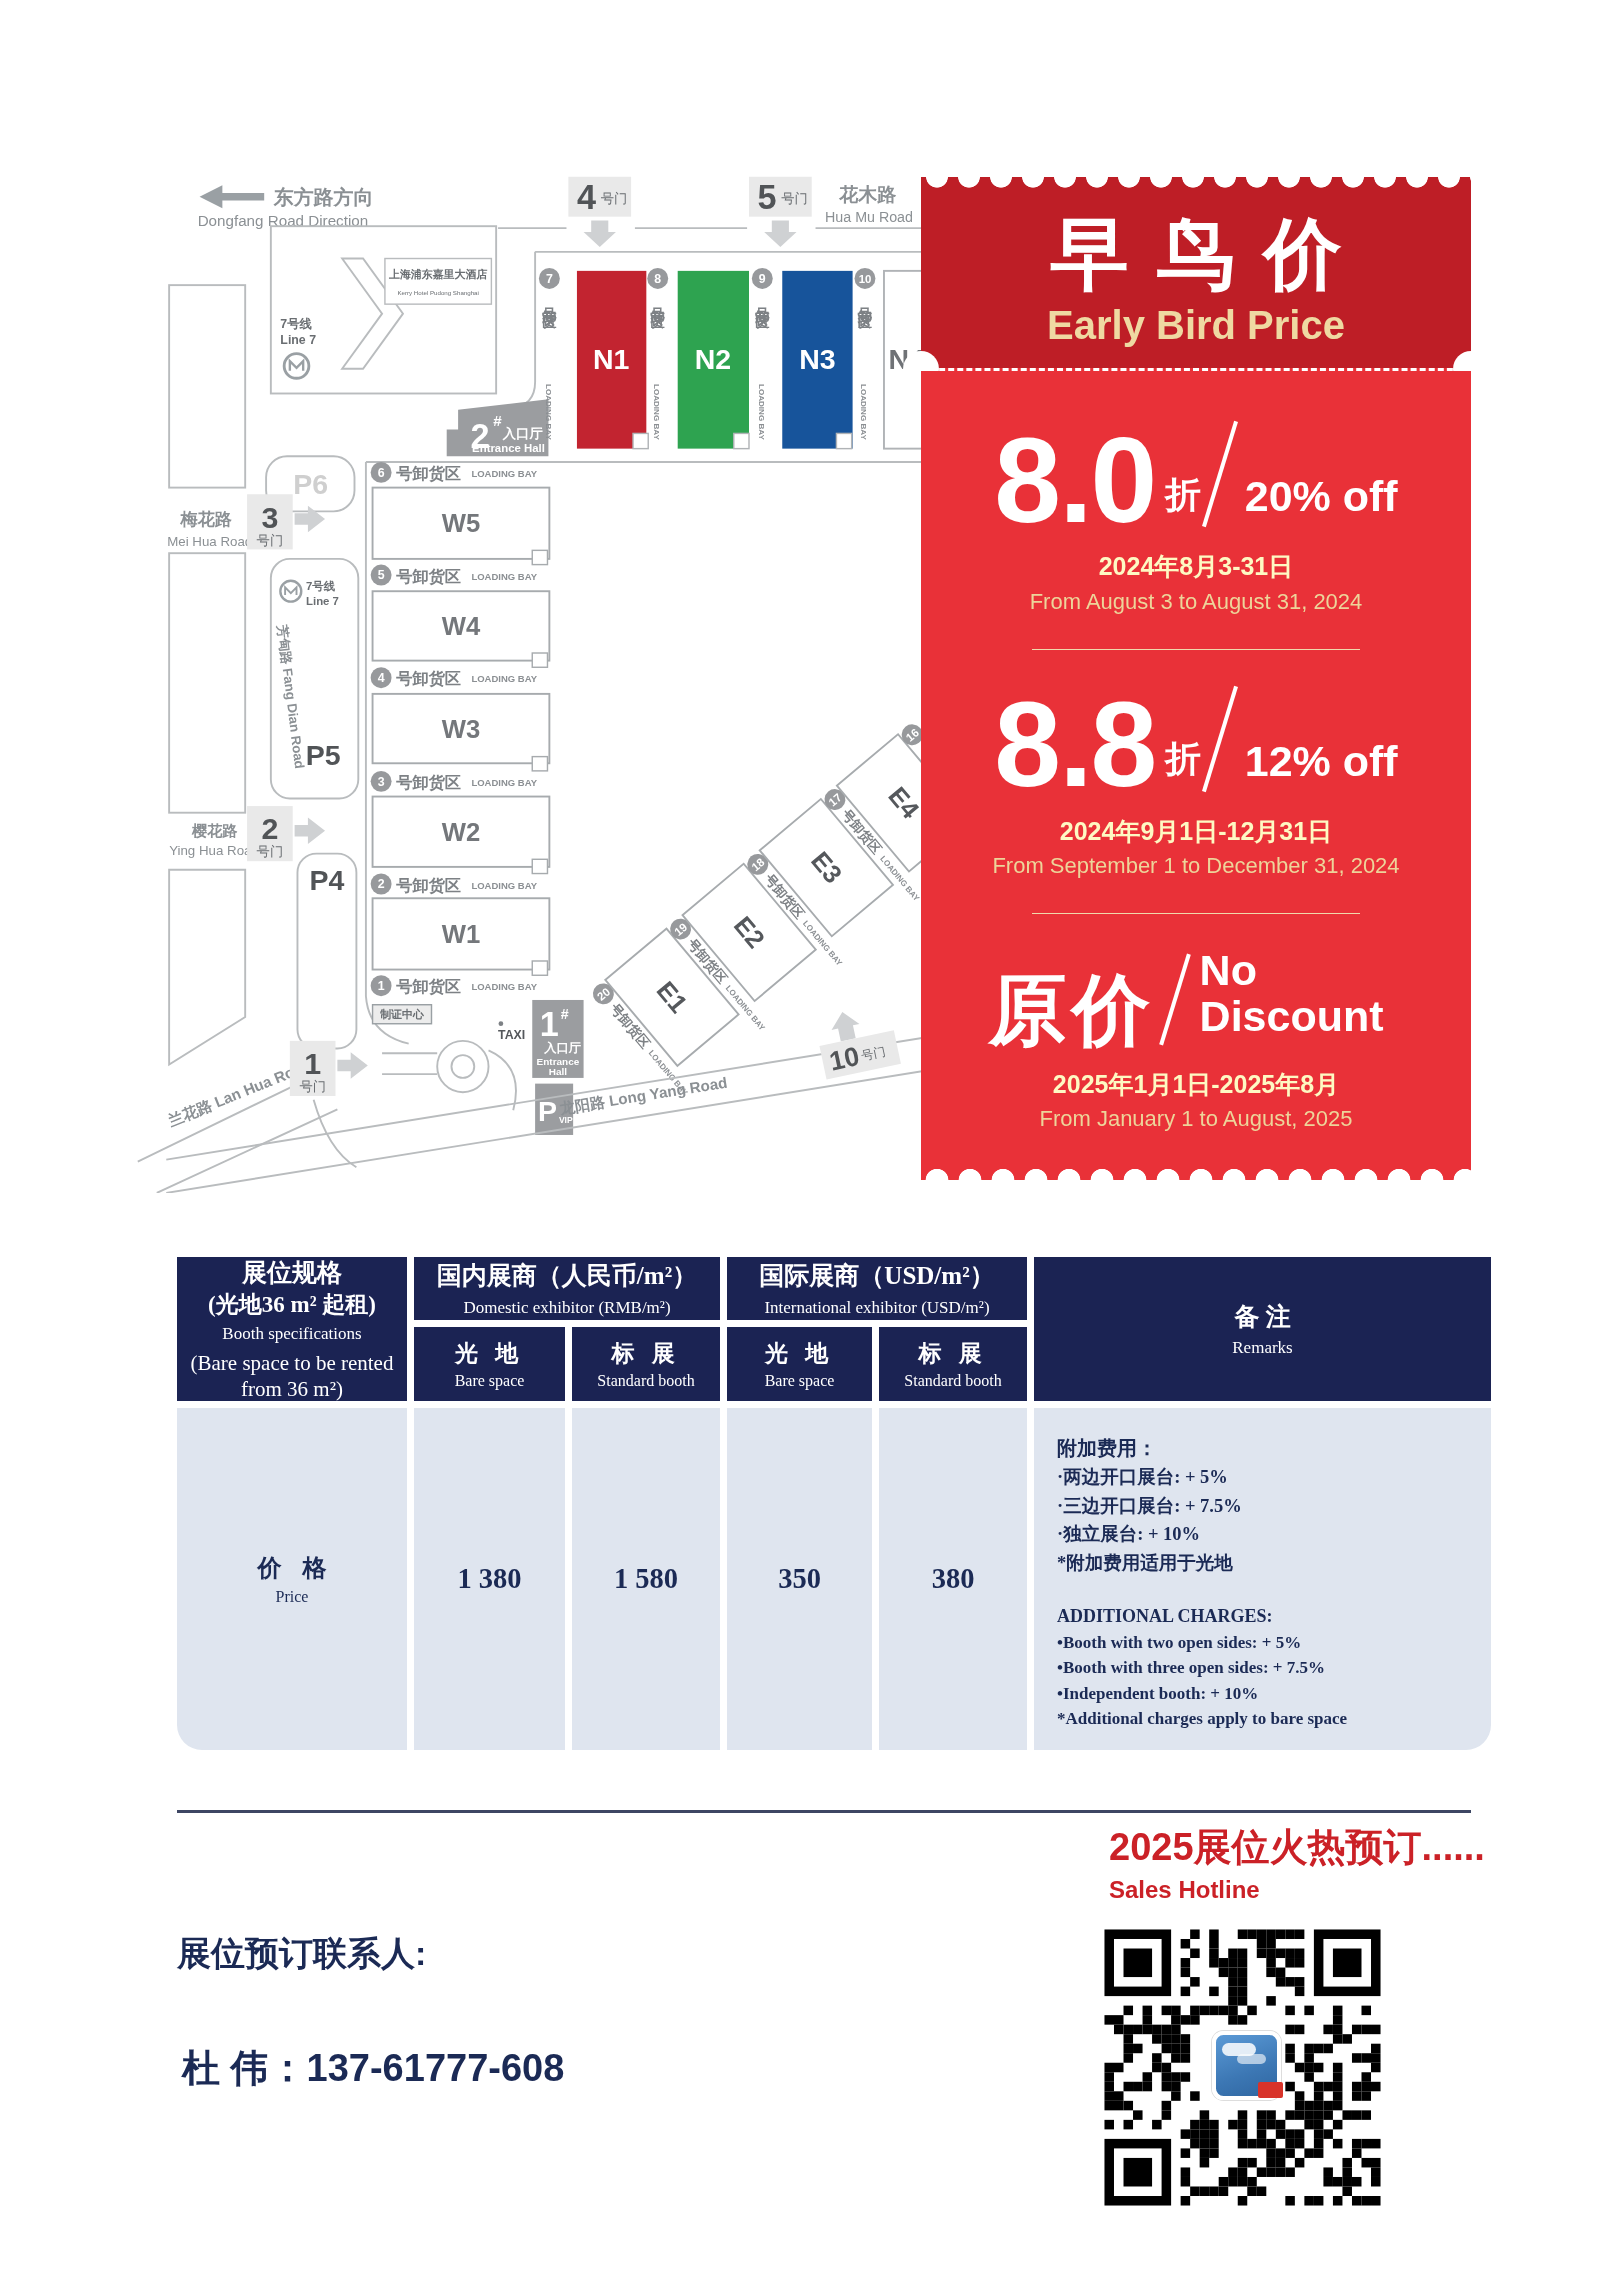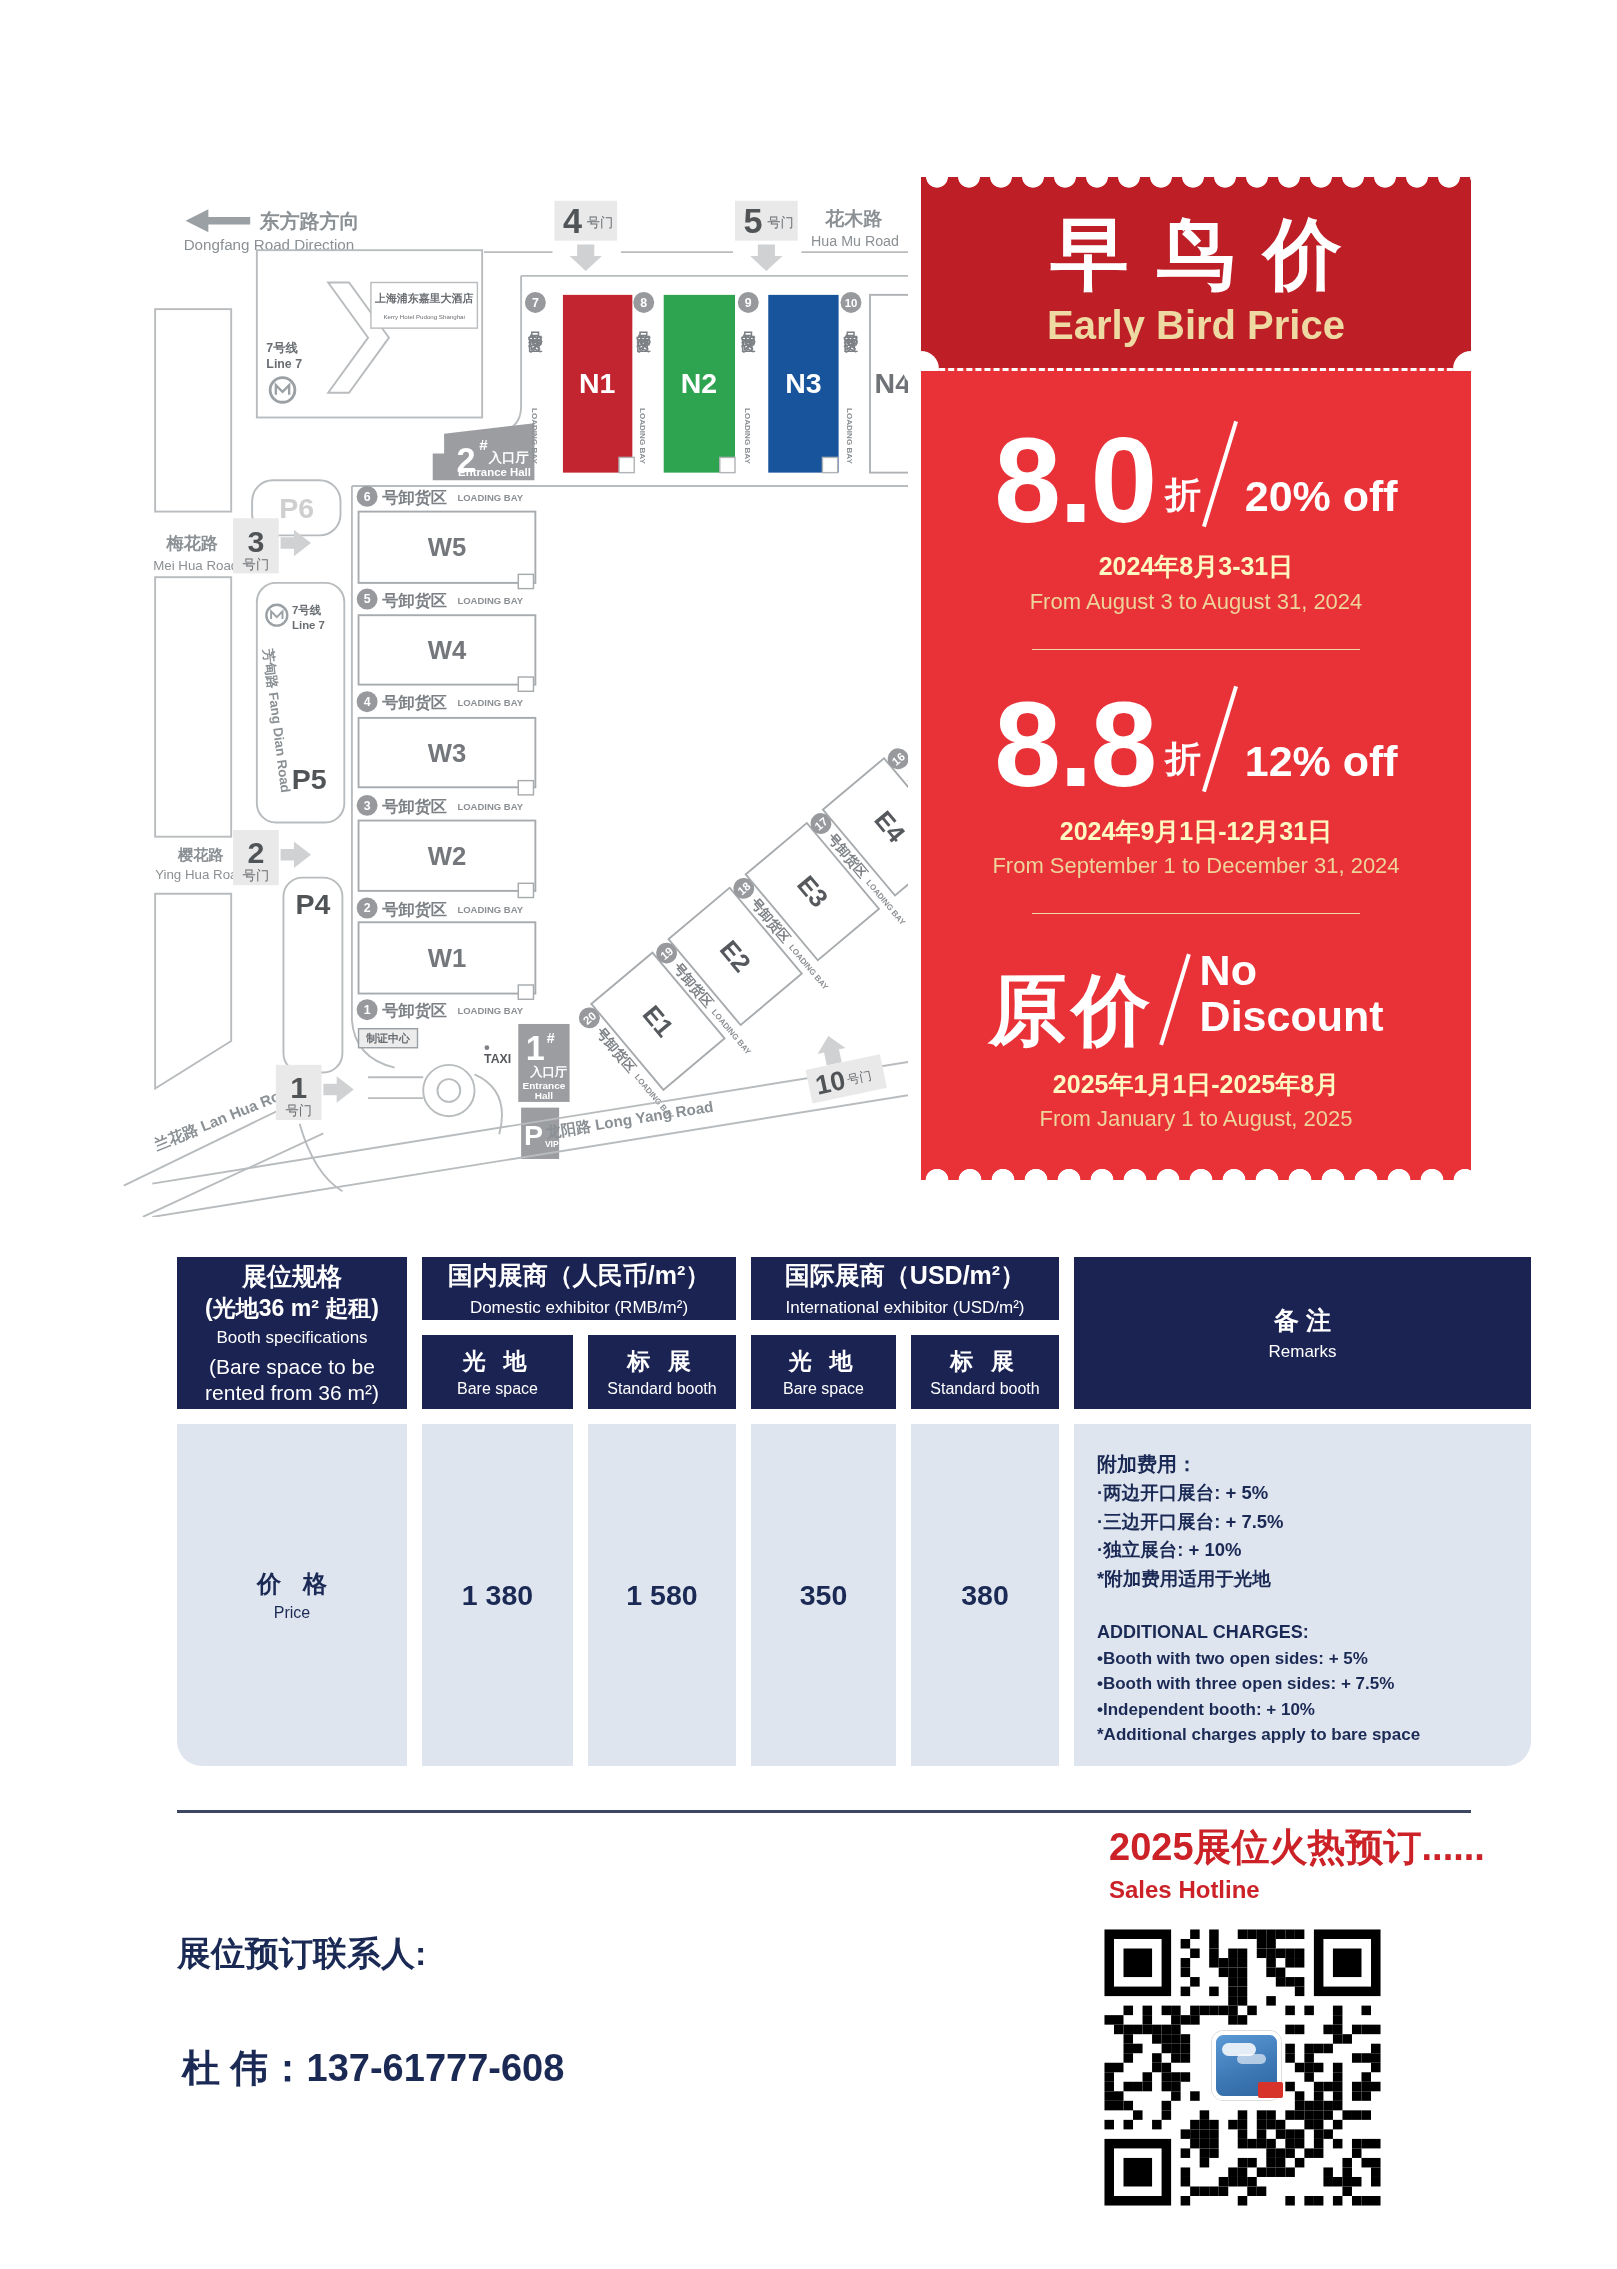--- a/index.html
+++ b/index.html
@@ -1,20 +1,20 @@
 <!DOCTYPE html>
 <html style="font-size:15px"><head>
 <meta charset="utf-8">
 <style>
   html,body{margin:0;padding:0;background:#fff;}
   body{font-family:"Liberation Sans","DejaVu Sans",sans-serif;}
   .page{position:relative;width:1618px;height:2269px;background:#fff;overflow:hidden;}
 
   
-  .map-wrap{position:absolute;left:100px;top:171px;width:808px;height:1022px;margin-top:24px;}
+  .map-wrap{position:absolute;left:114px;top:171px;width:808px;height:1022px;}
   svg text{font-family:"Liberation Sans","DejaVu Sans",sans-serif;}
   .vtext{writing-mode:vertical-rl;text-orientation:upright;letter-spacing:3px;}
 
   
   .promo{position:absolute;left:921px;top:177px;width:550px;height:1004px;}
   .promo-header{position:relative;height:191px;background:#BE1E26;}
   .scallop-top{position:absolute;top:0;left:0;right:0;height:13.3px;
     background-image:radial-gradient(circle at 16px 0px,#fff 10.5px,rgba(255,255,255,0) 11.2px);
     background-size:32px 13.3px;background-repeat:repeat-x;}
   .scallop-bottom{position:absolute;bottom:0;left:0;right:0;height:14.3px;
@@ -36,21 +36,21 @@
   .tier3 .tier-slash{height:95px;}
   .tier-pct{color:#fff;font-size:43px;font-weight:700;margin-bottom:7.6px;white-space:nowrap;}
   .tier3 .tier-pct{width:204px;text-align:left;line-height:1.05;white-space:normal;margin-bottom:8px;}
   .tier-date-zh{color:#fef9c3;font-size:25px;font-weight:700;margin-top:21px;text-align:center;}
   .tier-date-en{color:#EDD49A;font-size:22px;margin-top:5.7px;text-align:center;}
   .tier-sep{width:328px;border-top:1.9px solid #F0D9AC;margin:34px auto;}
 
   
   .booth-table{position:absolute;left:177px;top:1257px;width:1296px;display:grid;
     grid-template-columns:230px 151px 148px 145px 148px 457px;
-    grid-template-rows:63px 74px 342px;gap:15px;}
+    grid-template-rows:63px 74px 342px;gap:7px;font-family:Liberation Serif, serif;}
   .th{background:#1B2353;color:#fff;display:flex;flex-direction:column;align-items:center;justify-content:center;text-align:center;}
   .th-col1{grid-row:1/3;grid-column:1;}
   .th-dom{grid-row:1;grid-column:2/4;}
   .th-intl{grid-row:1;grid-column:4/6;}
   .th-rem{grid-row:1/3;grid-column:6;}
   .h-zh{font-size:25px;font-weight:700;line-height:1.35;}
   .h-zh2{font-size:23px;font-weight:700;line-height:1.3;}
   .h-en{font-size:17px;line-height:1.25;margin-top:3.8px;}
   .h-en2{font-size:21px;line-height:1.25;width:219px;margin-top:5px;}
   .h-sub-zh{font-size:23px;font-weight:700;letter-spacing:5.7px;}

